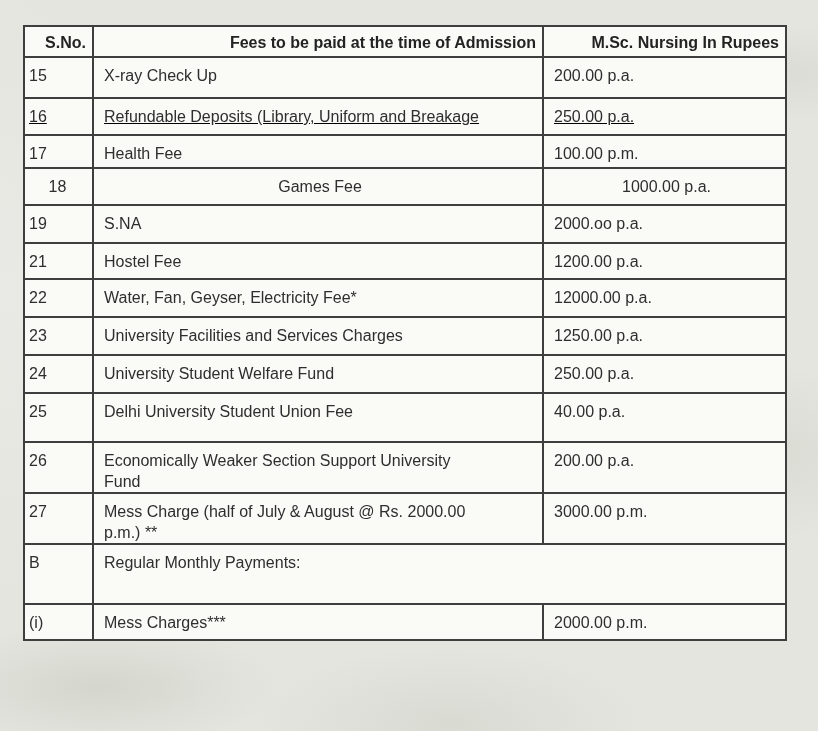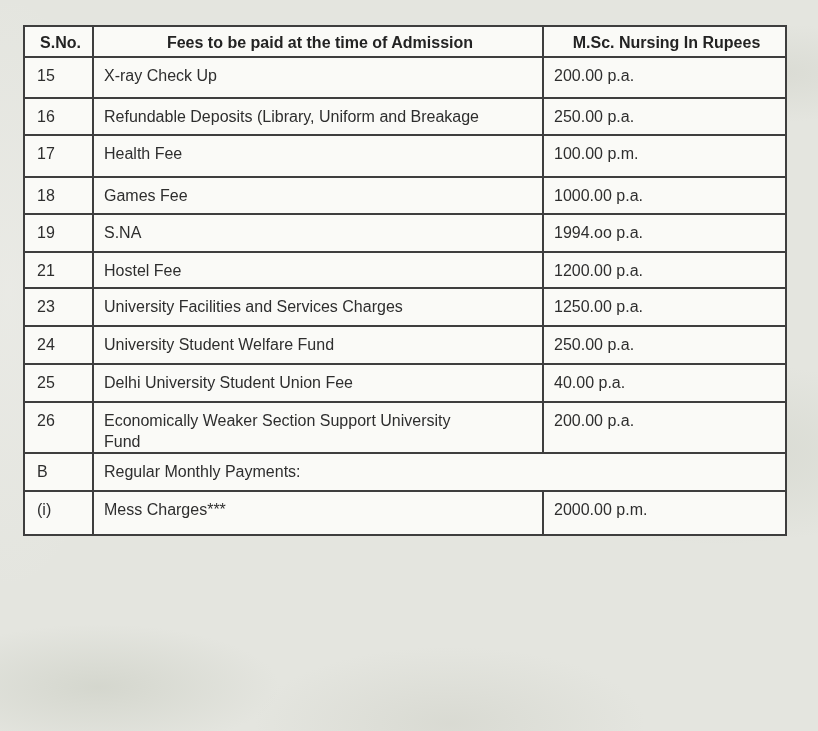--- a/index.html
+++ b/index.html
@@ -54,35 +54,35 @@
     vertical-align: top;
     color: #2e2e2e;
     font-size: 16px;
     line-height: 21px;
     overflow: hidden;
     box-sizing: border-box;
   }
   table.fees th {
     font-weight: bold;
     color: #232323;
-    text-align: center;
+    text-align: right;
     height: 31px;
     padding: 5px 6px 0 10px;
   }
   table.fees td {
     padding: 7px 6px 0 10px;
   }
-  table.fees td.c1 { padding-left: 12px; }
+  table.fees td.c1 { padding-left: 4px; }
   table.fees td.c2 { white-space: pre-line; margin-left: 44px; }
   
   tbody tr              { height: 38px; }
   tbody tr:nth-child(1) { height: 41px; }
-  tbody tr:nth-child(2) { height: 37px; }
-  tbody tr:nth-child(3) { height: 42px; }
-  tbody tr:nth-child(4) { height: 37px; }
+  tbody tr:nth-child(2) { height: 37px; text-decoration: underline; }
+  tbody tr:nth-child(3) { height: 33px; }
+  tbody tr:nth-child(4) { height: 37px; text-align: center; }
   tbody tr:nth-child(6) { height: 36px; }
   tbody tr:nth-child(10){ height: 49px; }
   tbody tr:nth-child(12){ height: 44px; }
   tbody tr:nth-child(13){ height: 60px; }
   tbody tr:nth-child(14){ height: 36px; }
   tbody tr:nth-child(15){ height: 37px; }
   tbody tr:nth-child(16){ height: 42px; }
 </style>
 </head>
 <body>
@@ -125,26 +125,31 @@
     <td class="c3">100.00 p.m.</td>
   </tr>
         <tr>
     <td class="c1">18</td>
     <td class="c2">Games Fee</td>
     <td class="c3">1000.00 p.a.</td>
   </tr>
         <tr>
     <td class="c1">19</td>
     <td class="c2">S.NA</td>
-    <td class="c3">1994.oo p.a.</td>
+    <td class="c3">2000.oo p.a.</td>
   </tr>
         <tr>
     <td class="c1">21</td>
     <td class="c2">Hostel Fee</td>
     <td class="c3">1200.00 p.a.</td>
+  </tr>
+        <tr>
+    <td class="c1">22</td>
+    <td class="c2">Water, Fan, Geyser, Electricity Fee*</td>
+    <td class="c3">12000.00 p.a.</td>
   </tr>
         <tr>
     <td class="c1">23</td>
     <td class="c2">University Facilities and Services Charges</td>
     <td class="c3">1250.00 p.a.</td>
   </tr>
         <tr>
     <td class="c1">24</td>
     <td class="c2">University Student Welfare Fund</td>
     <td class="c3">250.00 p.a.</td>
@@ -154,20 +159,26 @@
     <td class="c2">Delhi University Student Union Fee</td>
     <td class="c3">40.00 p.a.</td>
   </tr>
         <tr>
     <td class="c1">26</td>
     <td class="c2">Economically Weaker Section Support University
 Fund</td>
     <td class="c3">200.00 p.a.</td>
   </tr>
         <tr>
+    <td class="c1">27</td>
+    <td class="c2">Mess Charge (half of July &amp; August @ Rs. 2000.00
+p.m.) **</td>
+    <td class="c3">3000.00 p.m.</td>
+  </tr>
+        <tr>
     <td class="c1">B</td>
     <td class="c2" colspan="2">Regular Monthly Payments:</td>
 
   </tr>
         <tr>
     <td class="c1">(i)</td>
     <td class="c2">Mess Charges***</td>
     <td class="c3">2000.00 p.m.</td>
   </tr>
       </tbody>

